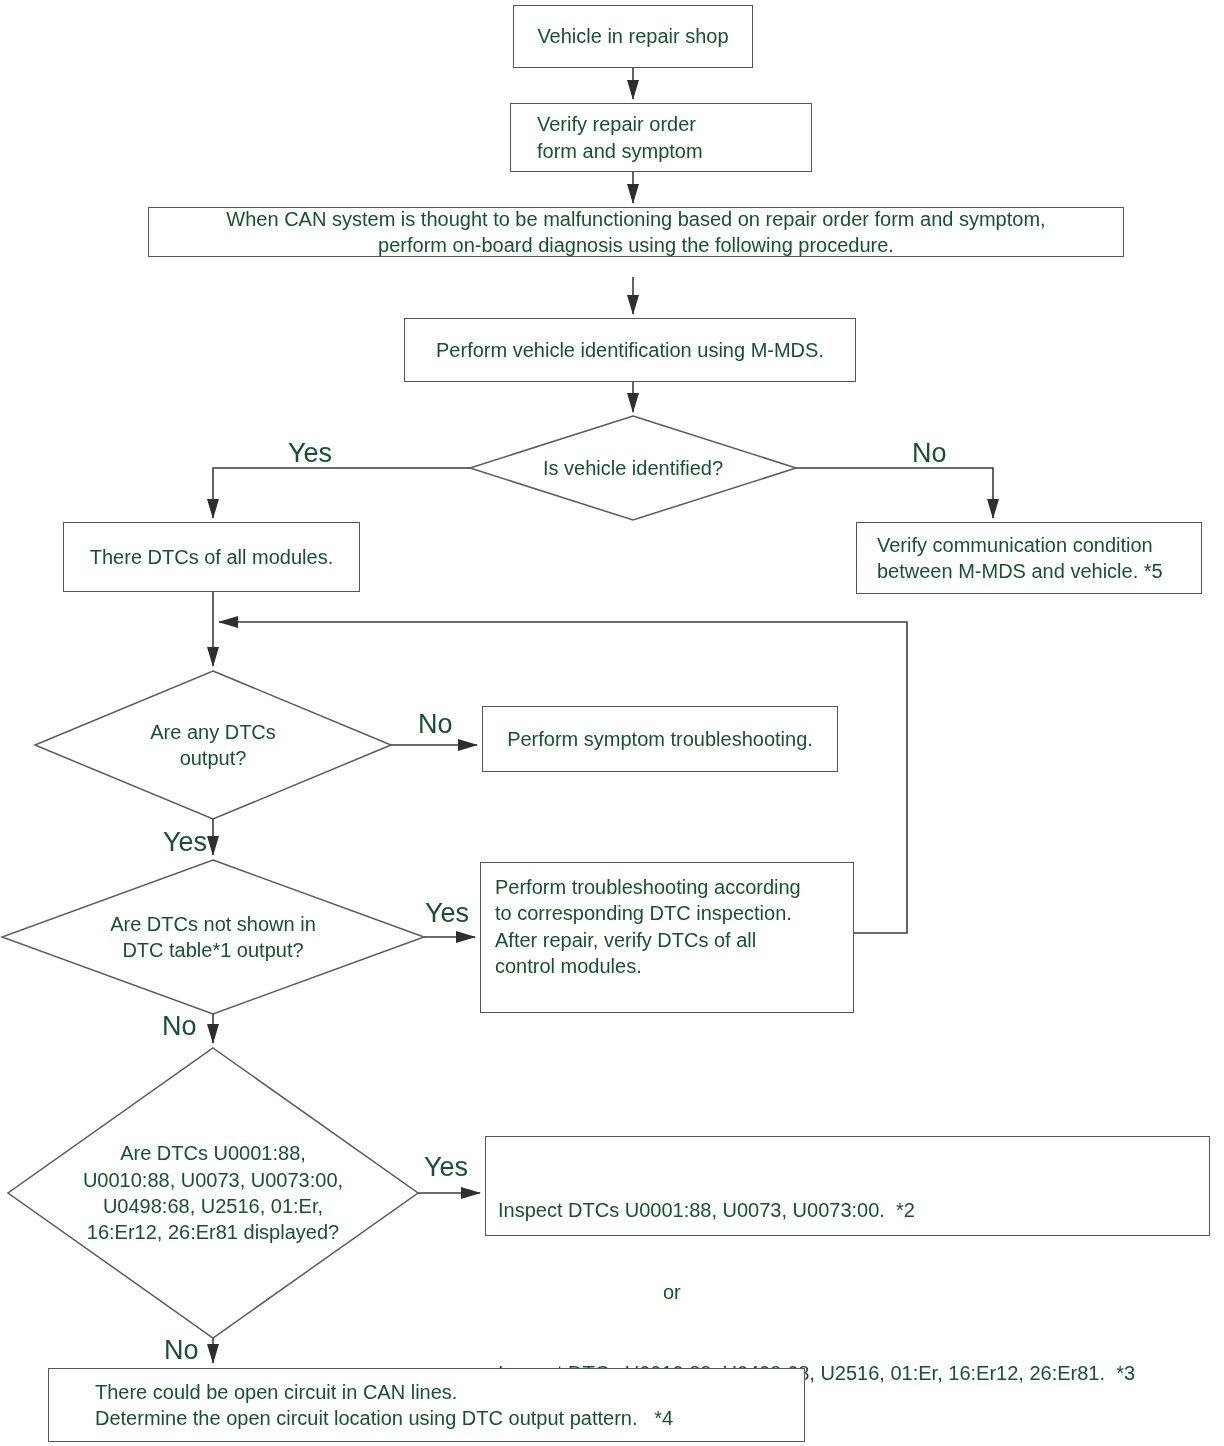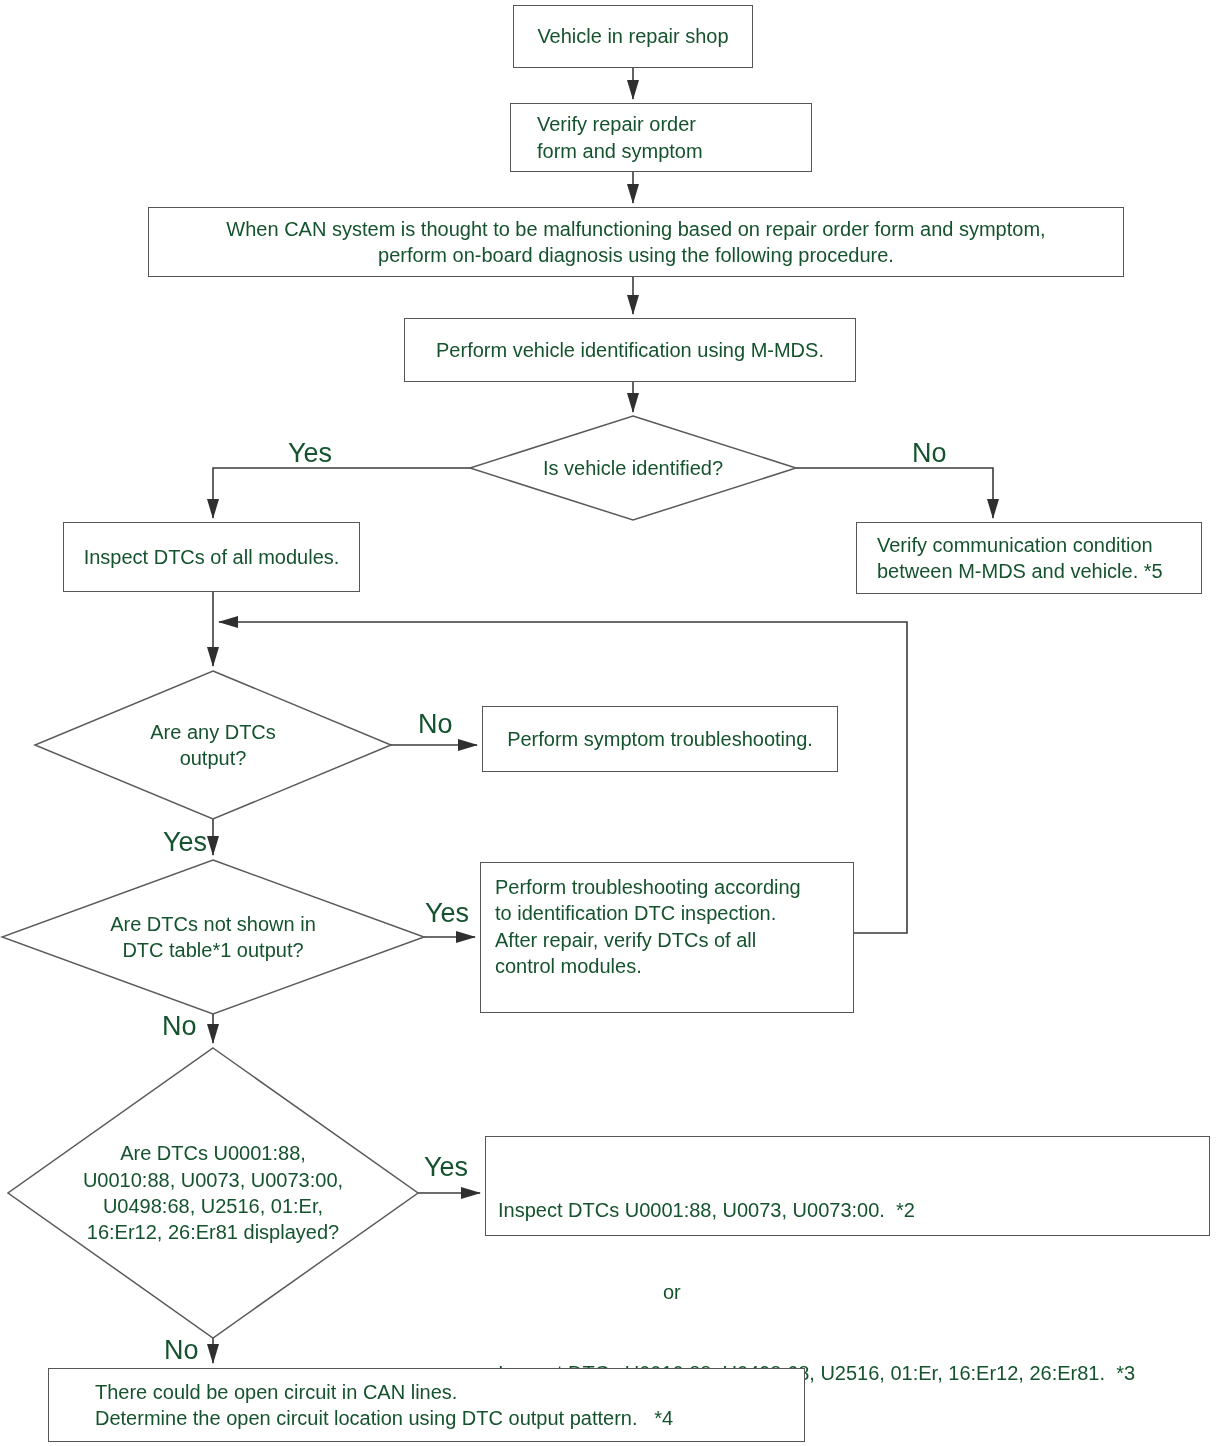--- a/index.html
+++ b/index.html
@@ -121,34 +121,34 @@
     <polygon class="diamond" points="213,671 391,745 213,819 35,745"></polygon>
     <polygon class="diamond" points="213,860 424,937 213,1014 2,937"></polygon>
     <polygon class="diamond" points="213,1048 418,1193 213,1338 8,1193"></polygon>
   </svg>
 
   <div class="node" style="left:513px; top:5px; width:240px; height:63px;">Vehicle in repair shop</div>
 
   <div class="node align-left" style="left:510px; top:103px; width:302px; height:69px; padding-left:26px;">Verify repair order
 form and symptom</div>
 
-  <div class="node" style="left:148px; top:207px; width:976px; height:70px;">When CAN system is thought to be malfunctioning based on repair order form and symptom,
+  <div class="node" style="left:148px; top:207px; width:976px; height:50px;">When CAN system is thought to be malfunctioning based on repair order form and symptom,
 perform on-board diagnosis using the following procedure.</div>
 
   <div class="node" style="left:404px; top:318px; width:452px; height:64px;">Perform vehicle identification using M-MDS.</div>
 
-  <div class="node" style="left:63px; top:522px; width:297px; height:70px;">Inspect DTCs of all modules.</div>
+  <div class="node" style="left:63px; top:522px; width:297px; height:70px;">There DTCs of all modules.</div>
 
   <div class="node align-left" style="left:822px; top:522px; width:346px; height:72px; padding-left:20px;margin-left:34px;">Verify communication condition
 between M-MDS and vehicle. *5</div>
 
   <div class="node" style="left:482px; top:706px; width:356px; height:66px;">Perform symptom troubleshooting.</div>
 
   <div class="node align-left align-top" style="left:480px; top:862px; width:374px; height:151px; padding:11px 0 0 14px;">Perform troubleshooting according
-to identification DTC inspection.
+to corresponding DTC inspection.
 After repair, verify DTCs of all
 control modules.</div>
 
   <div class="node align-left align-top multiline-box" style="left:485px; top:1136px; width:725px; height:100px;">
     <div class="row">Inspect DTCs U0001:88, U0073, U0073:00.  *2</div>
     <div class="row indent">or</div>
     <div class="row">Inspect DTCs U0010:88, U0498:68, U2516, 01:Er, 16:Er12, 26:Er81.  *3</div>
   </div>
 
   <div class="node align-left" style="left:48px; top:1368px; width:757px; height:74px; padding-left:46px;">There could be open circuit in CAN lines.

